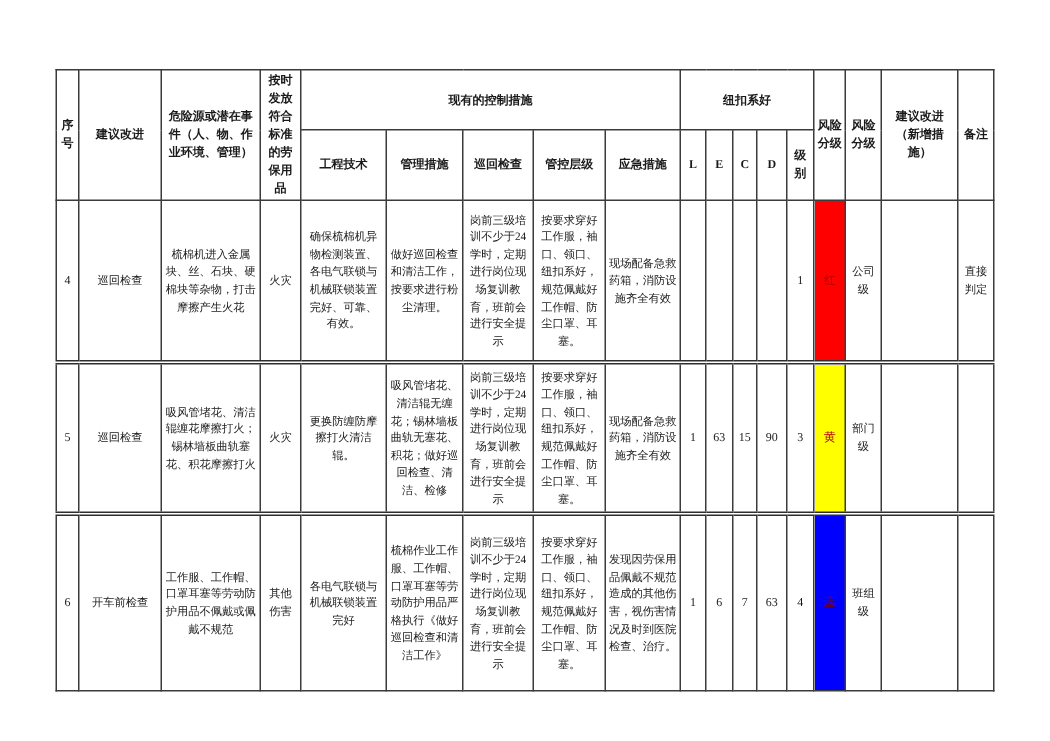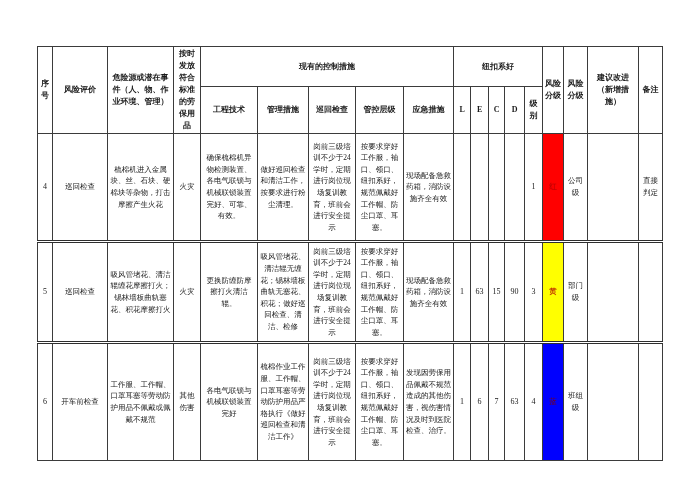--- a/index.html
+++ b/index.html
@@ -49,21 +49,21 @@
       <col style="width:20px">
       <col style="width:18px">
     <col style="width:21px">
       <col style="width:24px">
       <col style="width:51px">
       <col style="width:24px">
   </colgroup>
   <tbody>
     <tr class="hrow1">
       <th rowspan="2">序号</th>
-      <th rowspan="2">风险评价</th>
+      <th rowspan="2">建议改进</th>
       <th rowspan="2">危险源或潜在事件（人、物、作业环境、管理）</th>
       <th rowspan="2">按时发放符合标准的劳保用品</th>
       <th colspan="5">现有的控制措施</th>
       <th colspan="5">纽扣系好</th>
       <th rowspan="2">风险分级</th>
       <th rowspan="2">风险分级</th>
       <th rowspan="2">建议改进（新增措施）</th>
       <th rowspan="2">备注</th>
     </tr>
     <tr class="hrow2">

